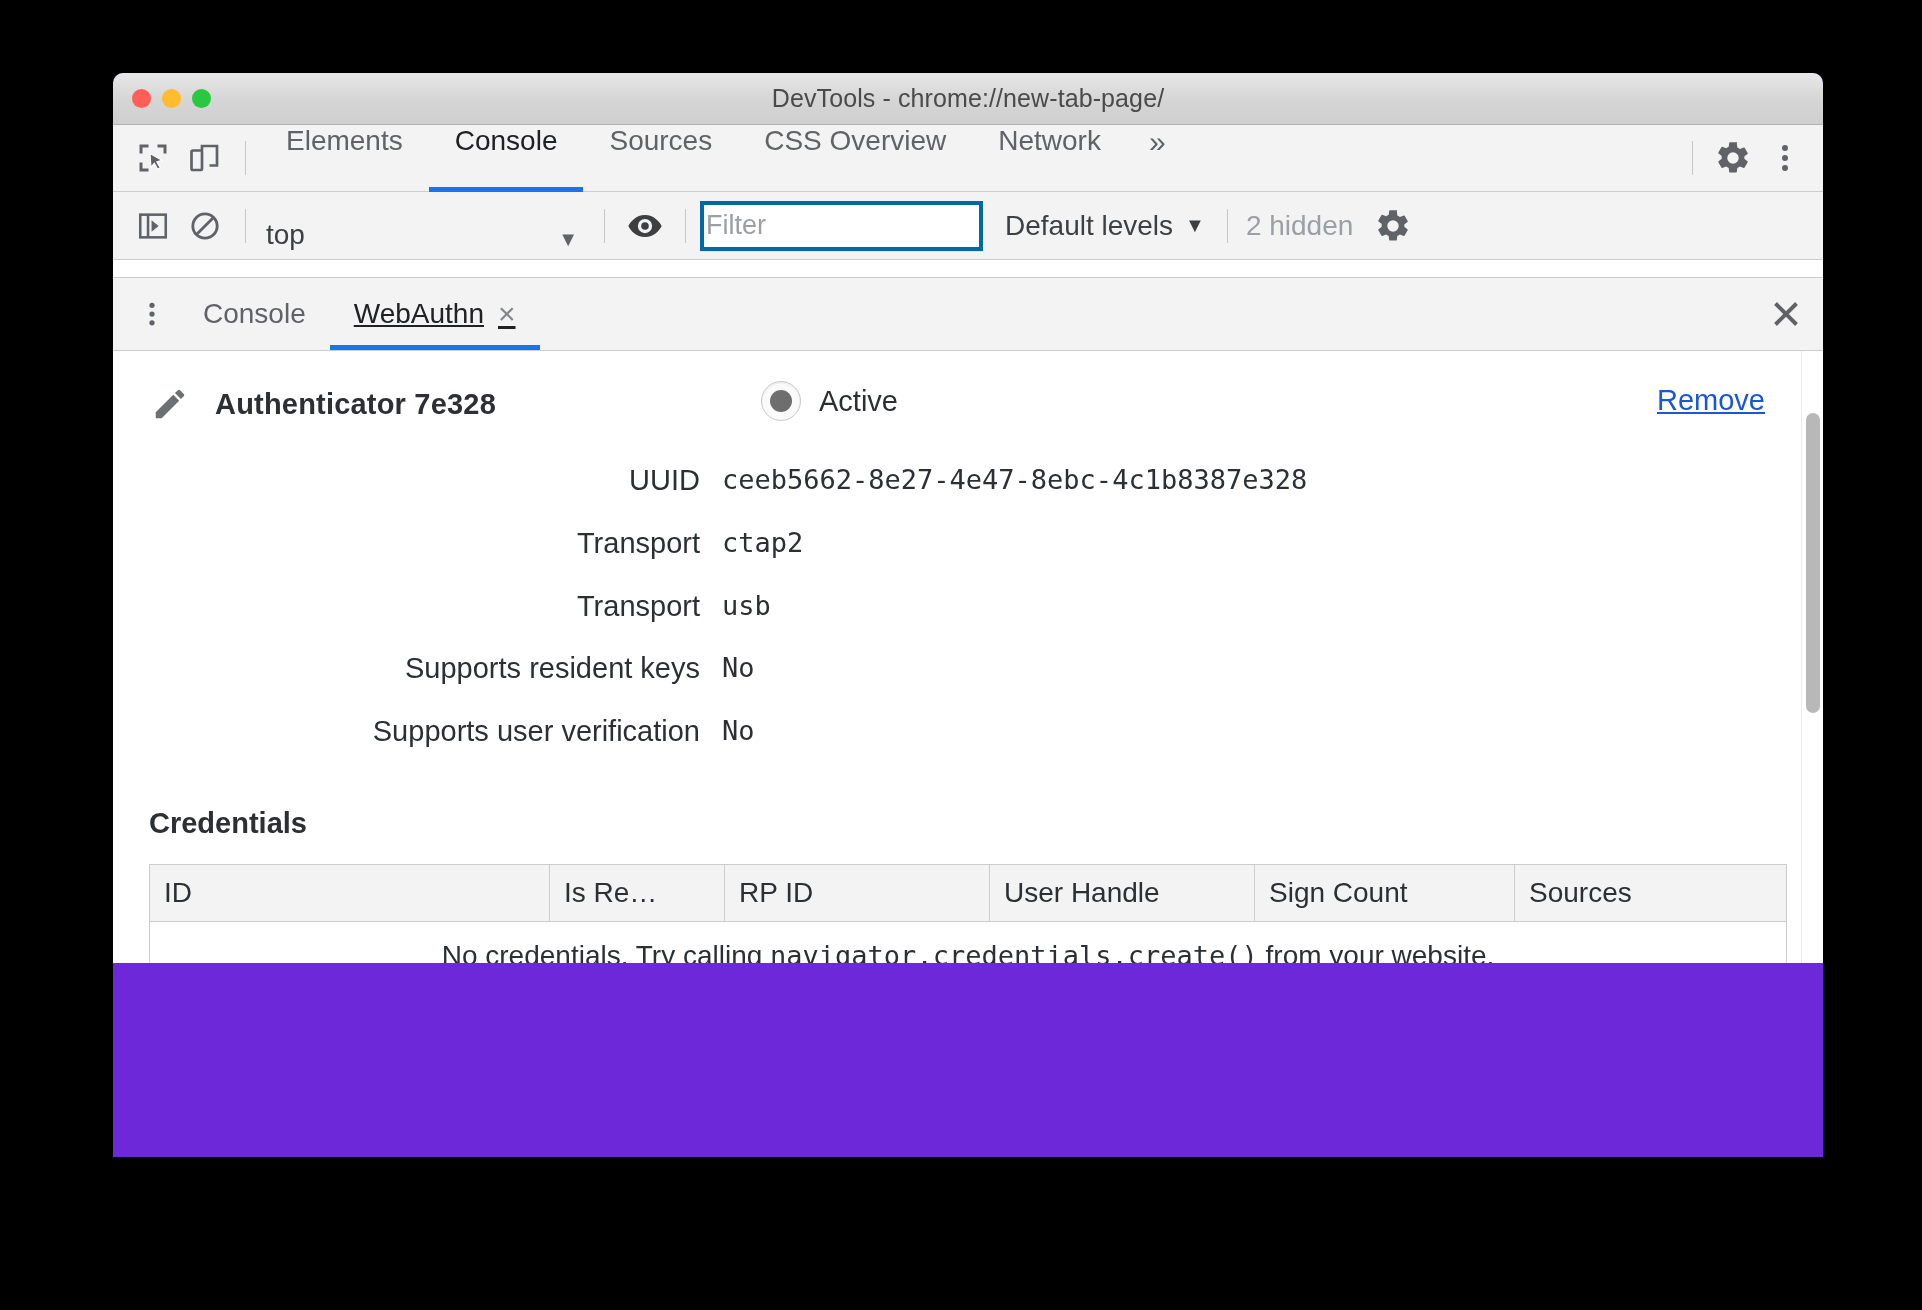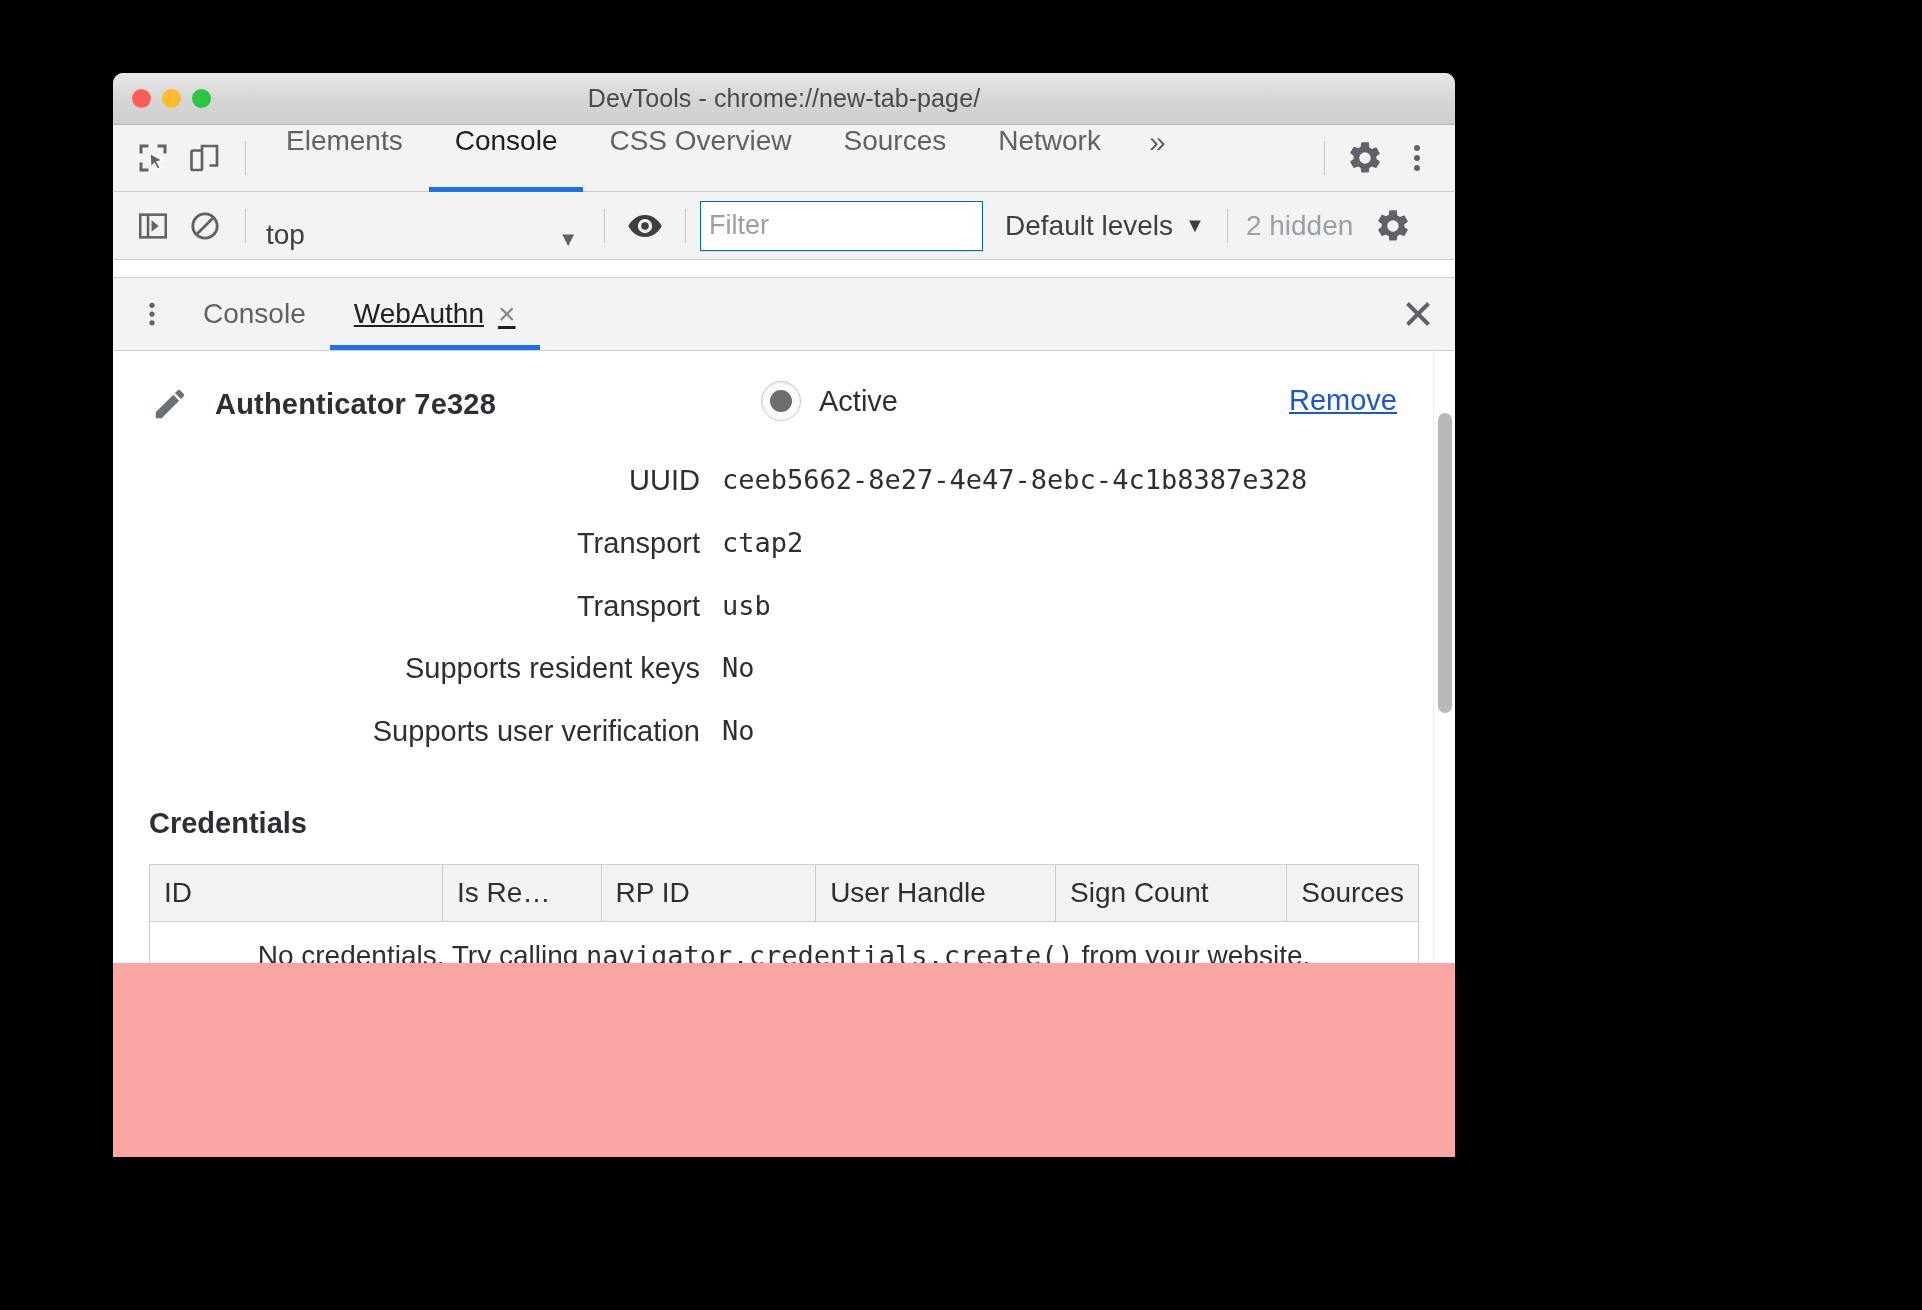--- a/index.html
+++ b/index.html
@@ -11,22 +11,22 @@
   }
   .stage {
     position: relative;
     width: 1922px; height: 1310px;
     background: #000000;
   }
   
   .window {
     position: absolute;
     left: 113px; top: 73px;
-    width: 1342px; height: 1084px;
-    background: #fca5a5;
+    width: 1710px; height: 1084px;
+    background: #6d28d9;
     border-radius: 10px 10px 0 0;
     overflow: hidden;
     box-shadow: 0 0 42px 16px rgba(0,0,0,0.85);
   }
   
   .titlebar {
     position: relative;
     height: 52px;
     background: linear-gradient(to bottom, #e8e8e8 0%, #d6d6d6 50%, #cfcfcf 100%);
     border-bottom: 1px solid #b4b4b4;
@@ -84,24 +84,24 @@
   }
   .ctx-select {
     display: flex; align-items: flex-end;
     min-width: 330px; height: 50px;
     font-size: 28px; color: #3c4043;
     cursor: pointer; padding-left: 6px;
   }
   .ctx-select .caret { margin-left: auto; margin-right: 12px; font-size: 20px; color: #5f6368; }
   .filter-input {
     width: 283px; height: 50px;
-    border: 1px solid #0369a1;
+    border: 4px solid #0369a1;
     background: #ffffff;
     font-size: 27px; color: #5f6368;
-    padding: 0 8px;
+    padding: 0 2px;
     font-family: "Liberation Sans", sans-serif;
     outline: none;
     box-shadow: 0 1px 0 rgba(0,0,0,0.07);
   }
   .filter-input::placeholder { color: #9aa0a6; }
   .levels {
     display: flex; align-items: center; gap: 12px;
     font-size: 28px; color: #3c4043;
     margin-left: 22px; cursor: pointer;
   }
@@ -278,24 +278,24 @@
       </div>
       <div class="vsep"></div>
       <div class="tabs">
         <div class="tab">
           <span>Elements</span>
         </div>
         <div class="tab active">
           <span>Console</span>
         </div>
         <div class="tab">
+          <span>Sources</span>
+        </div>
+        <div class="tab">
           <span>CSS Overview</span>
-        </div>
-        <div class="tab">
-          <span>Sources</span>
         </div>
         <div class="tab">
           <span>Network</span>
         </div>
         <div class="tab more">
           <span>»</span>
         </div>
       </div>
       <div class="tabstrip-right">
         <div class="vsep"></div>

